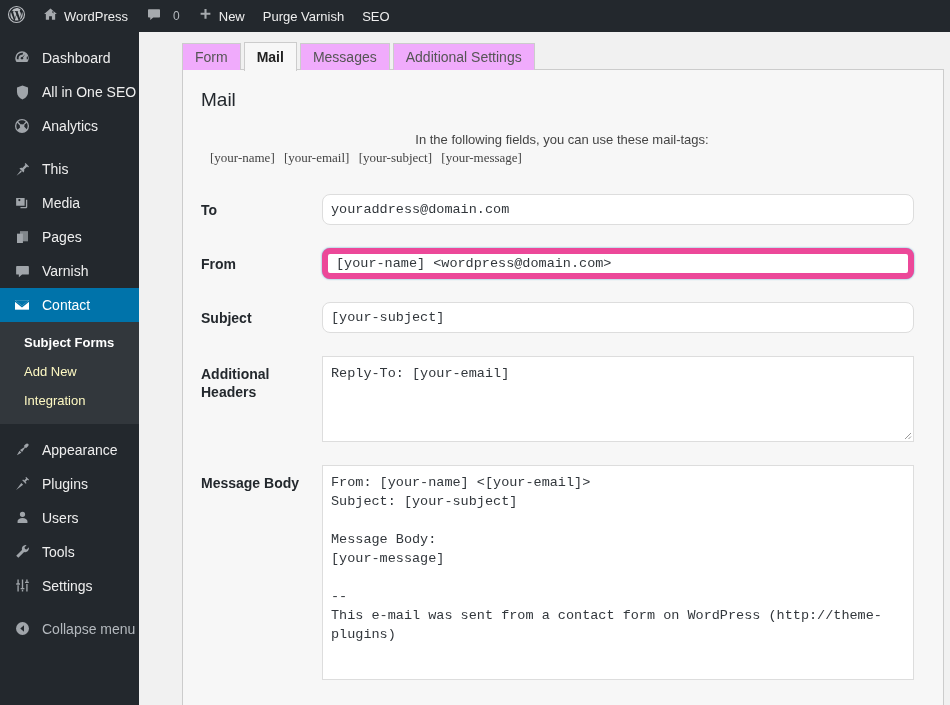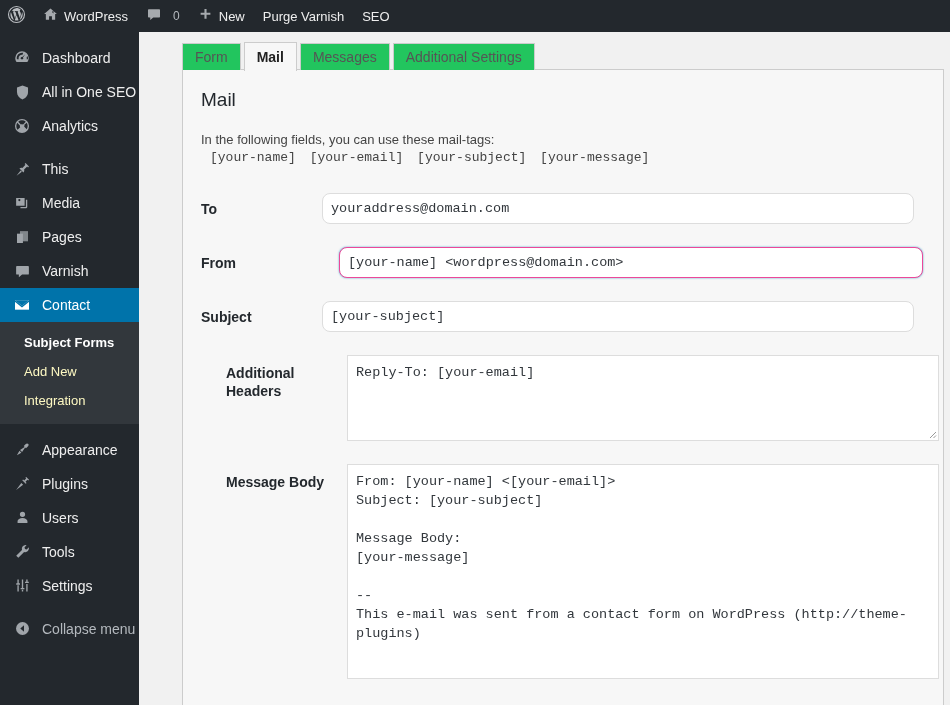--- a/index.html
+++ b/index.html
@@ -96,21 +96,21 @@
     height: 32px;
     display: flex; align-items: flex-end;
     font-size: 14px;
     z-index: 6;
   }
   .tab {
     position: relative;
     height: 26px; line-height: 26px;
     padding: 0 12px;
     margin-right: 3px;
-    background: #22c55e;
+    background: #f0abfc;
     border: 1px solid #ccc;
     border-bottom: none;
     color: #555;
     cursor: pointer;
     white-space: nowrap;
     box-sizing: content-box;
   }
   .tab.active {
     background: #f7f7f7;
     border-color: #ccc;
@@ -139,23 +139,24 @@
     font-size: 19px;
     font-weight: 400;
     color: #23282d;
     margin: 0 0 10px 0;
     line-height: 1.3;
   }
   .taghint {
     font-size: 13px; color: #444;
     line-height: 1.55;
     margin: 17px 0 0 0;
+    text-align: center;
   }
   .taglist {
-    font-family: Liberation Mono, monospace;
+    font-family: Liberation Serif, serif;
     font-size: 13px;
     color: #444;
     padding-left: 9px;
     letter-spacing: 0px;
     white-space: nowrap;
   }
   .taglist span { margin-right: 6px; }
 
   
   #formrows { margin-top: 28px; }
@@ -163,40 +164,39 @@
   .flabel {
     width: 121px;
     flex: 0 0 121px;
     font-size: 14px;
     font-weight: bold;
     color: #23282d;
     line-height: 1.3;
     padding-top: 7px;
     box-sizing: border-box;
   }
-  .flabel.tall { padding-top: 9px; margin-left: 25px; }
+  .flabel.tall { padding-top: 9px; }
 
   .ftext {
     width: 592px;
     height: 31px;
     box-sizing: border-box;
     border: 1px solid #ddd;
     background: #fff;
     color: #32373c;
     font-family: "Liberation Mono", monospace;
     font-size: 13.5px;
     padding: 0 8px;
     line-height: 29px;
     border-radius: 8px;
     outline: none;
   }
   .ftext.focused {
-    border: 1px solid #ec4899;
+    border: 6px solid #ec4899;
     box-shadow: 0 0 2px rgba(30,140,190,.8);
-    margin-left: 17px;
   }
   .fta {
     width: 592px;
     box-sizing: border-box;
     border: 1px solid #ddd;
     background: #fff;
     color: #32373c;
     font-family: "Liberation Mono", monospace;
     font-size: 13.5px;
     line-height: 19px;

